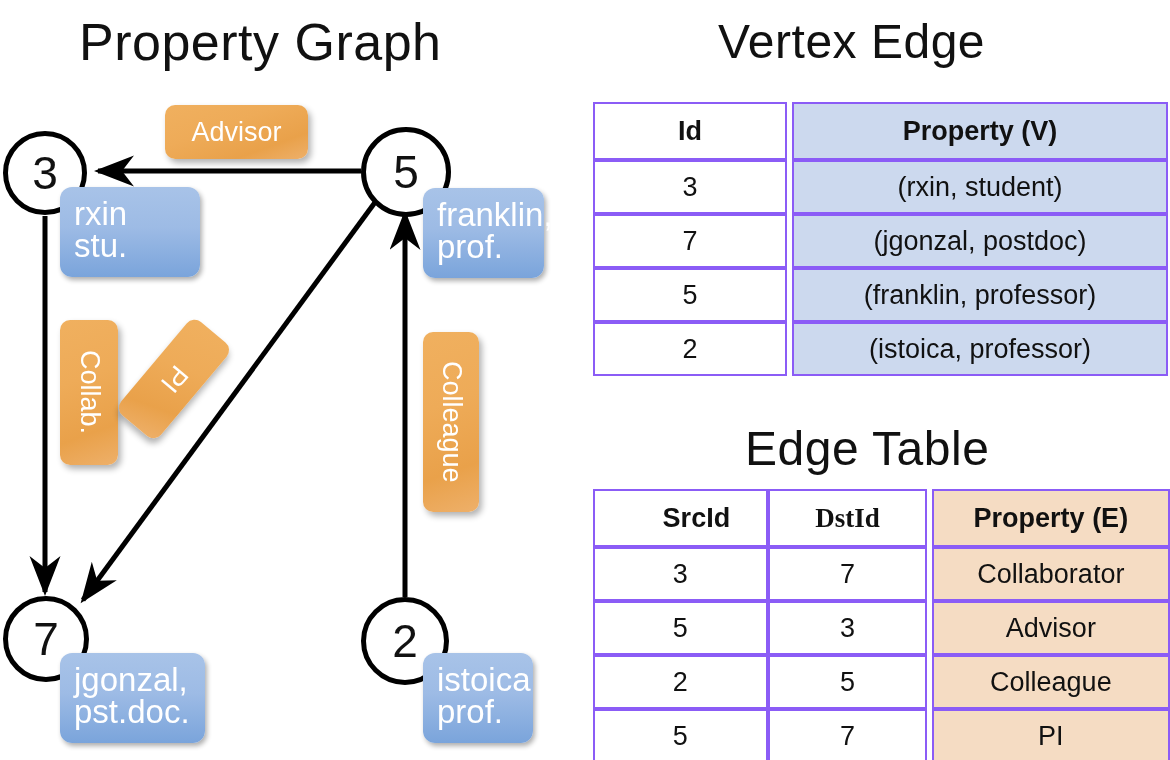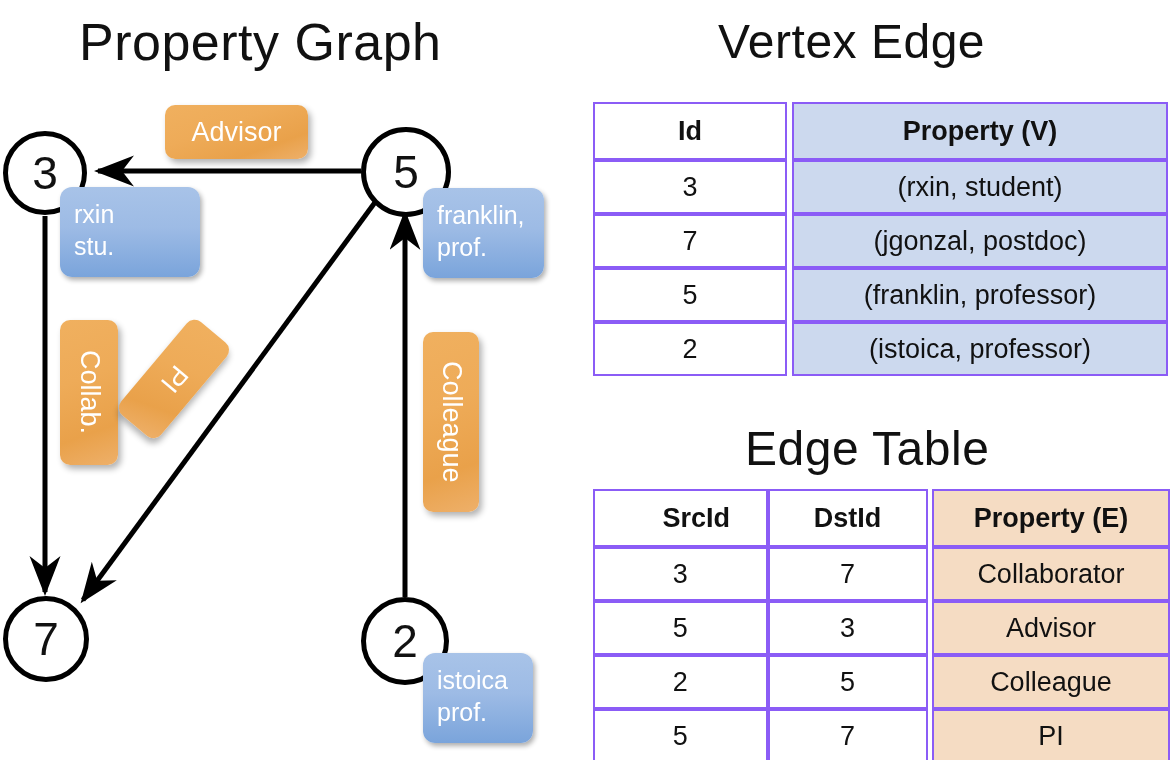--- a/index.html
+++ b/index.html
@@ -72,21 +72,21 @@
 
   
   .prop-box-blue {
     position: absolute;
     border-radius: 12px;
     background: linear-gradient(180deg, #a8c3e8 0%, #9dbbe5 45%, #7aa4db 100%);
     box-shadow: 2px 3px 5px rgba(0,0,0,0.32);
     color: #ffffff;
     font-family: "Liberation Sans", sans-serif;
     font-weight: 300;
-    font-size: 25px;
+    font-size: 33px;
     line-height: 32px;
     padding: 11px 0 11px 14px;
     box-sizing: border-box;
     z-index: 8;
     white-space: pre-line;
   }
 
   
   .edge-label {
     position: absolute;
@@ -147,21 +147,21 @@
   }
   .cell-blue { background: #ccd9ee !important; }
   .cell-peach { background: #f5dcc3 !important; }
 
   #vertex-table { left: 593px; top: 102px; }
   #vertex-table .col-id   { width: 190px; }
   #vertex-table .col-prop { width: 372px; }
 
   #edge-table { left: 593px; top: 489px; }
   #edge-table .col-src  { width: 150px; padding-left: 32px; }
-  #edge-table .col-dst  { width: 170px; }
+  #edge-table .col-dst  { width: 170px; font-family: Liberation Serif, serif; }
   #edge-table .col-eprop{ width: 248px; }
 </style>
 </head>
 <body>
 
 <div class="title" id="title-property-graph">Property Graph</div>
 
 <div class="title" id="title-vertex-table">Vertex Edge</div>
 
 <div class="title" id="title-edge-table">Edge Table</div>
@@ -186,20 +186,22 @@
 
   <div class="vnode" id="node-3" style="left:3px;  top:131px; width:84px;  height:84px;">3</div>
   <div class="vnode" id="node-5" style="left:361px; top:127px; width:90px;  height:90px;">5</div>
   <div class="vnode" id="node-7" style="left:3px;  top:596px; width:86px;  height:86px;">7</div>
   <div class="vnode" id="node-2" style="left:361px; top:597px; width:88px;  height:88px;">2</div>
 
   <div class="prop-box-blue" style="left:60px;  top:187px; width:140px; height:90px;">rxin
 stu.</div>
   <div class="prop-box-blue" style="left:423px; top:188px; width:121px; height:90px;">franklin,
 prof.</div>
+  <div class="prop-box-blue" style="left:60px;  top:653px; width:145px; height:90px;">jgonzal,
+pst.doc.</div>
   <div class="prop-box-blue" style="left:423px; top:653px; width:110px; height:90px;">istoica
 prof.</div>
 
   <div class="edge-label" id="edge-label-advisor">Advisor</div>
 
   <div class="edge-label vert" id="edge-label-collab">
     <span>Collab.</span>
   </div>
 
   <div class="edge-label vert" id="edge-label-pi">

